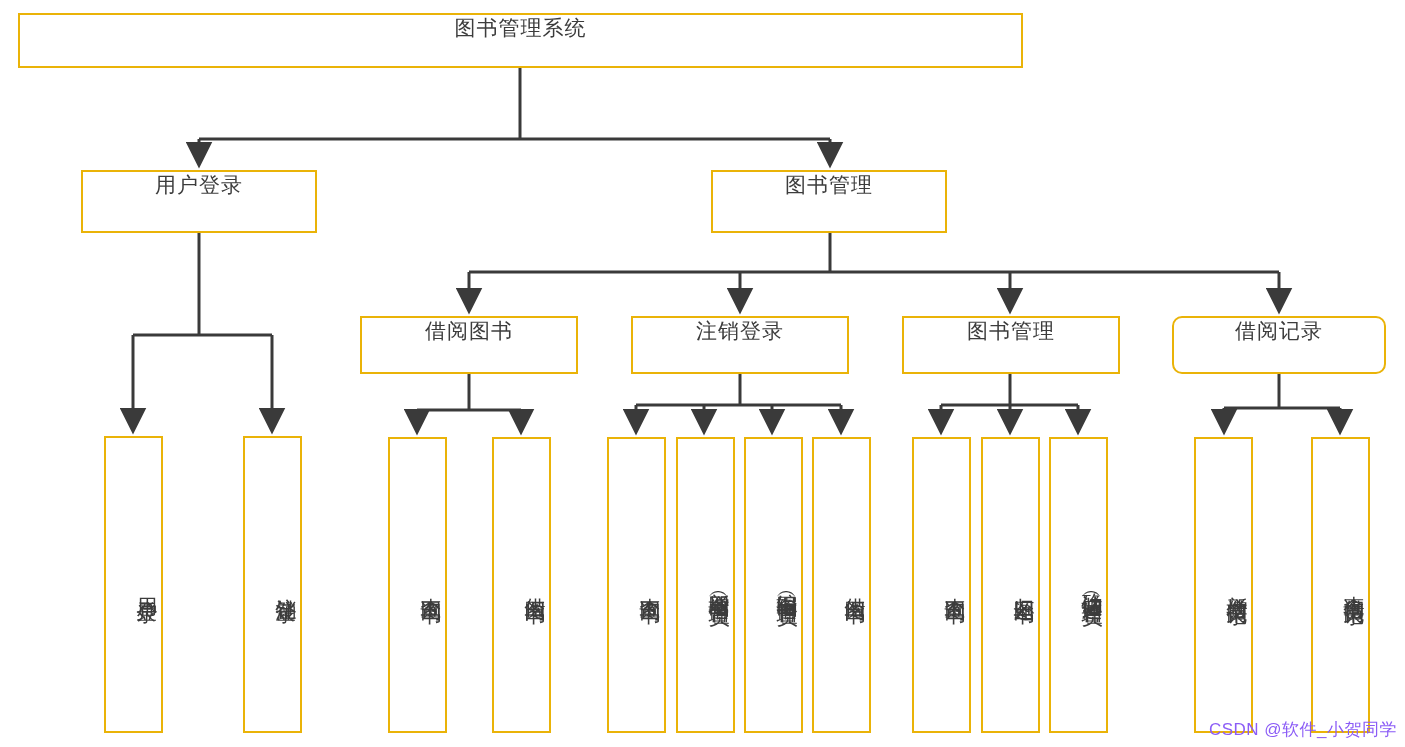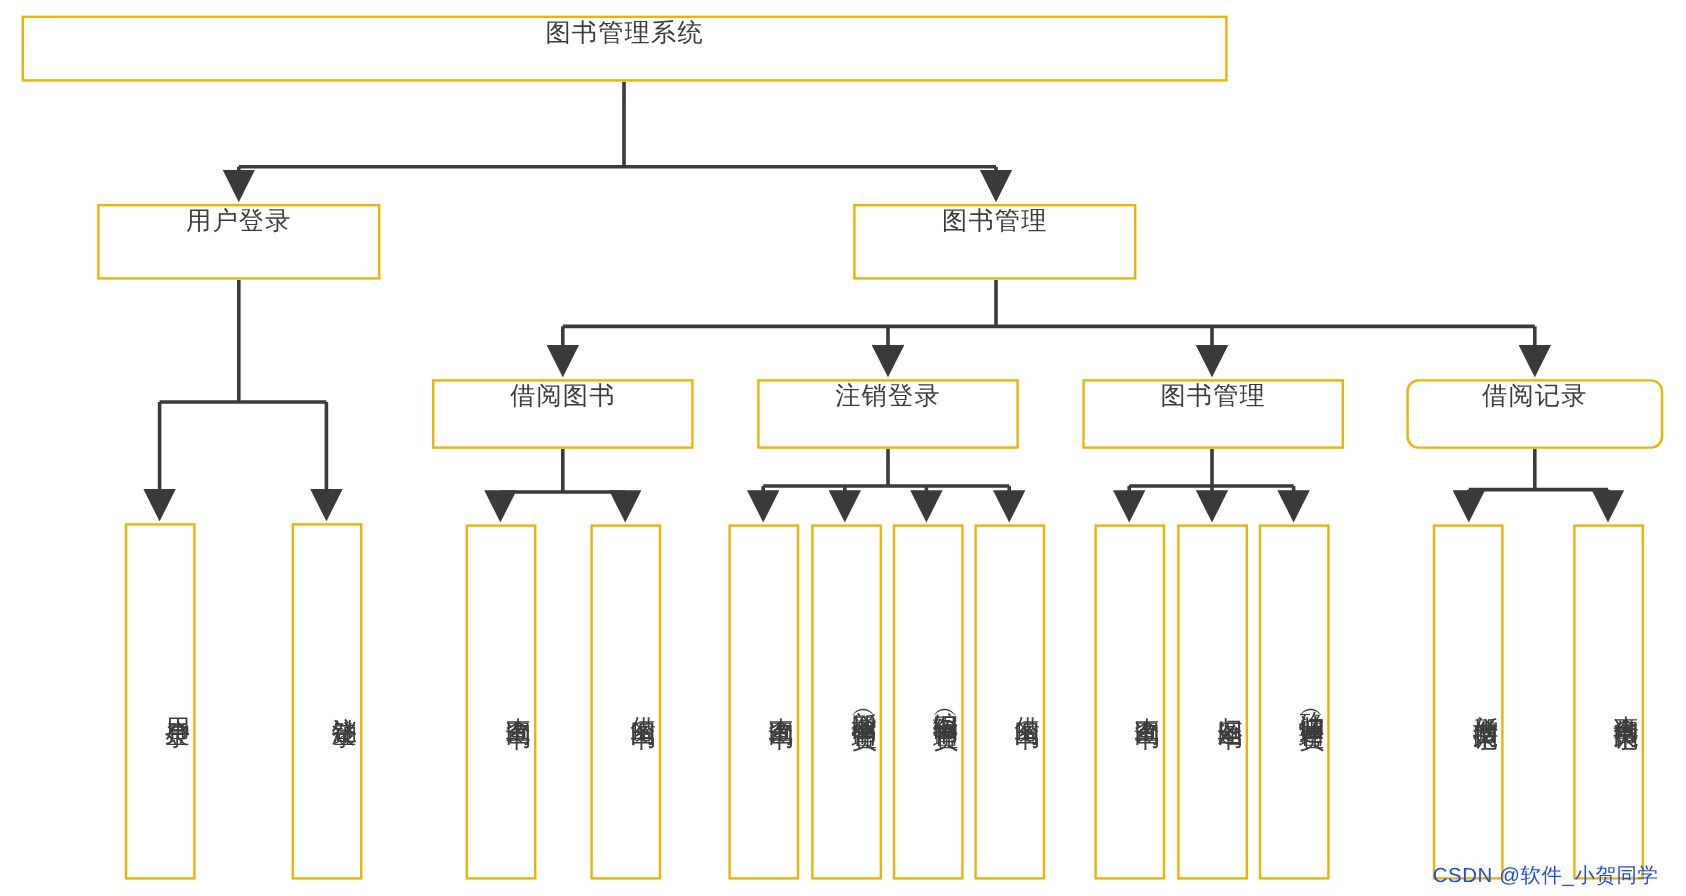--- a/index.html
+++ b/index.html
@@ -50,24 +50,24 @@
     padding: 6px 0;
     text-align: center;
   }
   .node.vertical .label {
     writing-mode: vertical-rl;
     text-orientation: upright;
     white-space: nowrap;
   }
   .watermark {
     position: absolute;
-    right: 23px;
+    right: 8px;
     bottom: 6px;
     font-size: 17px;
-    color: #1d4ed8;
+    color: #8b5cf6;
     letter-spacing: 0.5px;
     z-index: 3;
     white-space: nowrap;
     margin-left: 32px;
   }
 </style>
 </head>
 <body>
 
 <div id="diagram-canvas">

